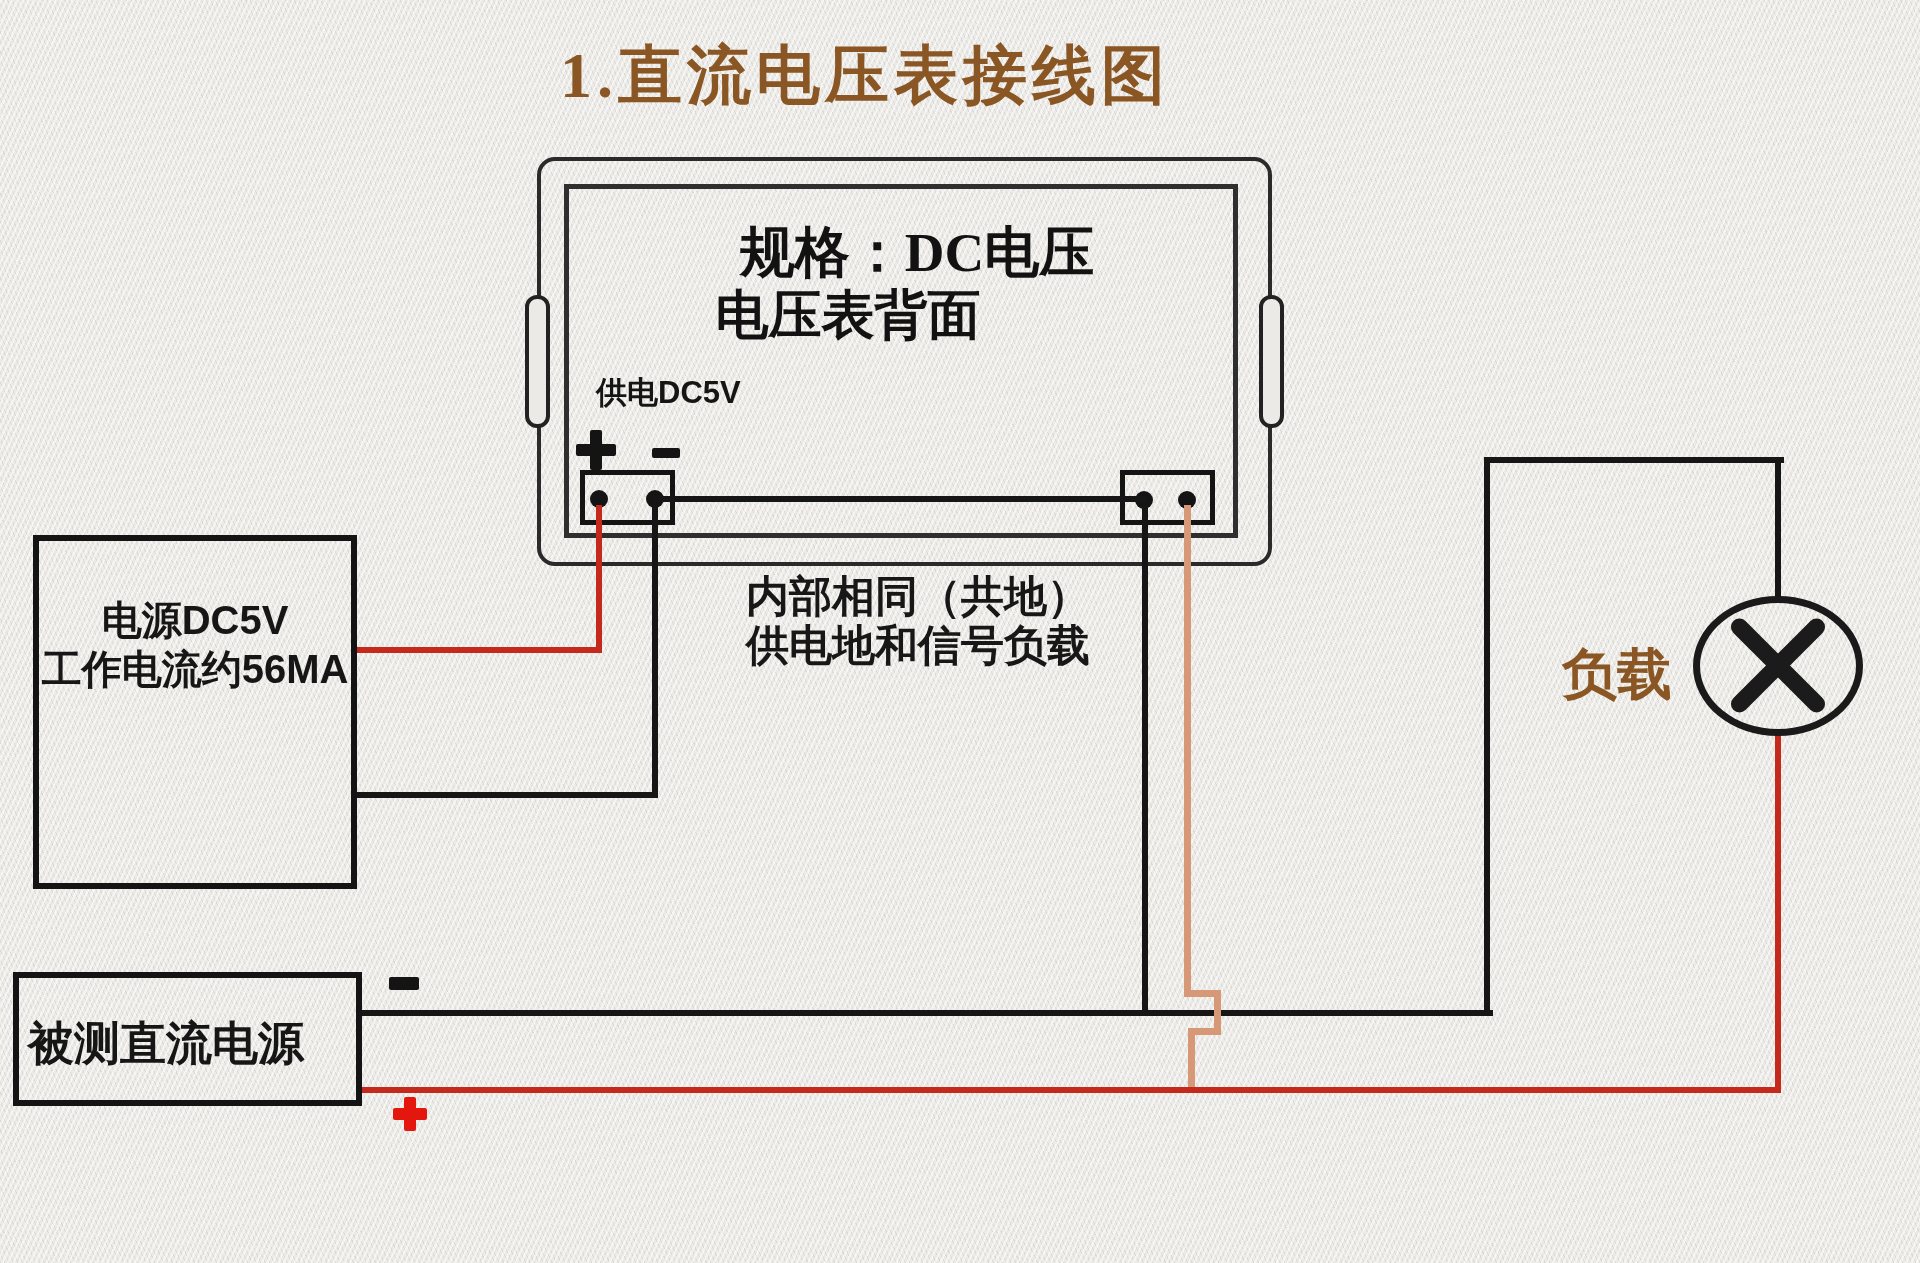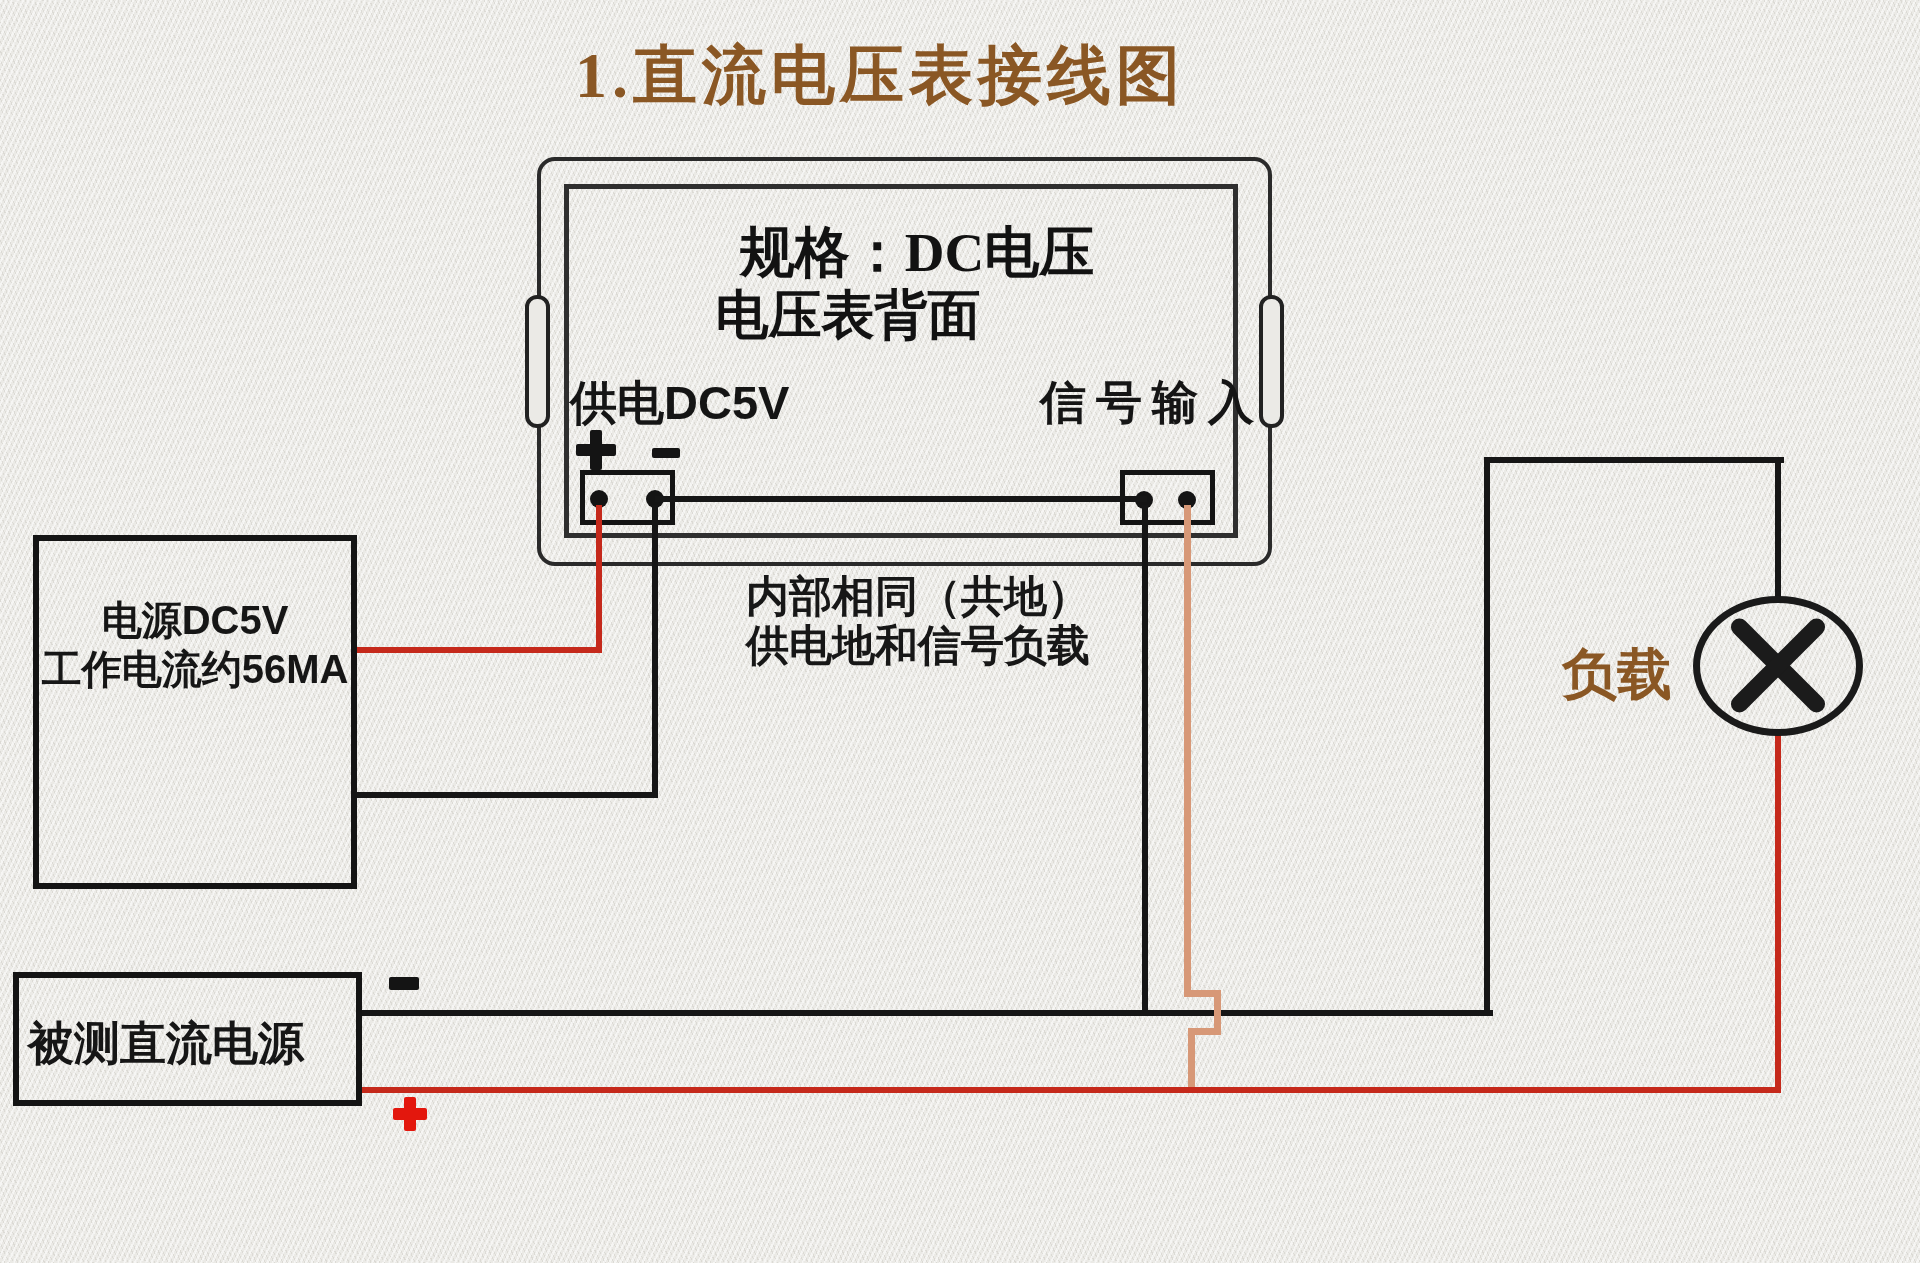--- a/index.html
+++ b/index.html
@@ -51,31 +51,30 @@
   .xbar{
     position:absolute;width:126px;height:17px;background:#1b1b1b;border-radius:9px;
     left:22px;top:61px;
   }
 </style>
 </head>
 <body>
 
 <div class="canvas">
 
-  <div class="abs title" style="left:560px;top:32px;margin-left:15px;">1.直流电压表接线图</div>
+  <div class="abs title" style="left:560px;top:32px;">1.直流电压表接线图</div>
 
   <div class="abs meter-outer" style="left:537px;top:157px;width:735px;height:409px;"></div>
   <div class="abs clip" style="left:525px;top:295px;width:25px;height:133px;"></div>
   <div class="abs clip" style="left:1259px;top:295px;width:25px;height:133px;"></div>
   <div class="abs meter-inner" style="left:564px;top:184px;width:674px;height:354px;"></div>
 
   <div class="abs spec" style="left:564px;top:216px;width:674px;font-size:55px;">规格：DC电压</div>
   <div class="abs spec" style="left:564px;top:280px;width:536px;font-size:53px;">电压表背面</div>
-  <div class="abs lbl" style="left:570px;top:372px;font-size:47px;">供电DC5V</div>
-  <div class="abs lbl" style="left:1040px;top:372px;font-size:46px;letter-spacing:10px;">信号输入</div>
+  <div class="abs lbl" style="left:596px;top:372px;font-size:31px;">供电DC5V</div>
 
   <div class="abs" style="left:576px;top:430px;width:40px;height:40px;">
     <div class="bar" style="left:0;top:14px;width:40px;height:12px;"></div>
     <div class="bar" style="left:14px;top:0;width:12px;height:40px;"></div>
   </div>
   <div class="abs" style="left:652px;top:448px;width:28px;height:10px;">
     <div class="bar" style="left:0;top:0;width:28px;height:10px;"></div>
   </div>
 
   <div class="abs tblock" style="left:580px;top:470px;width:95px;height:55px;"></div>

